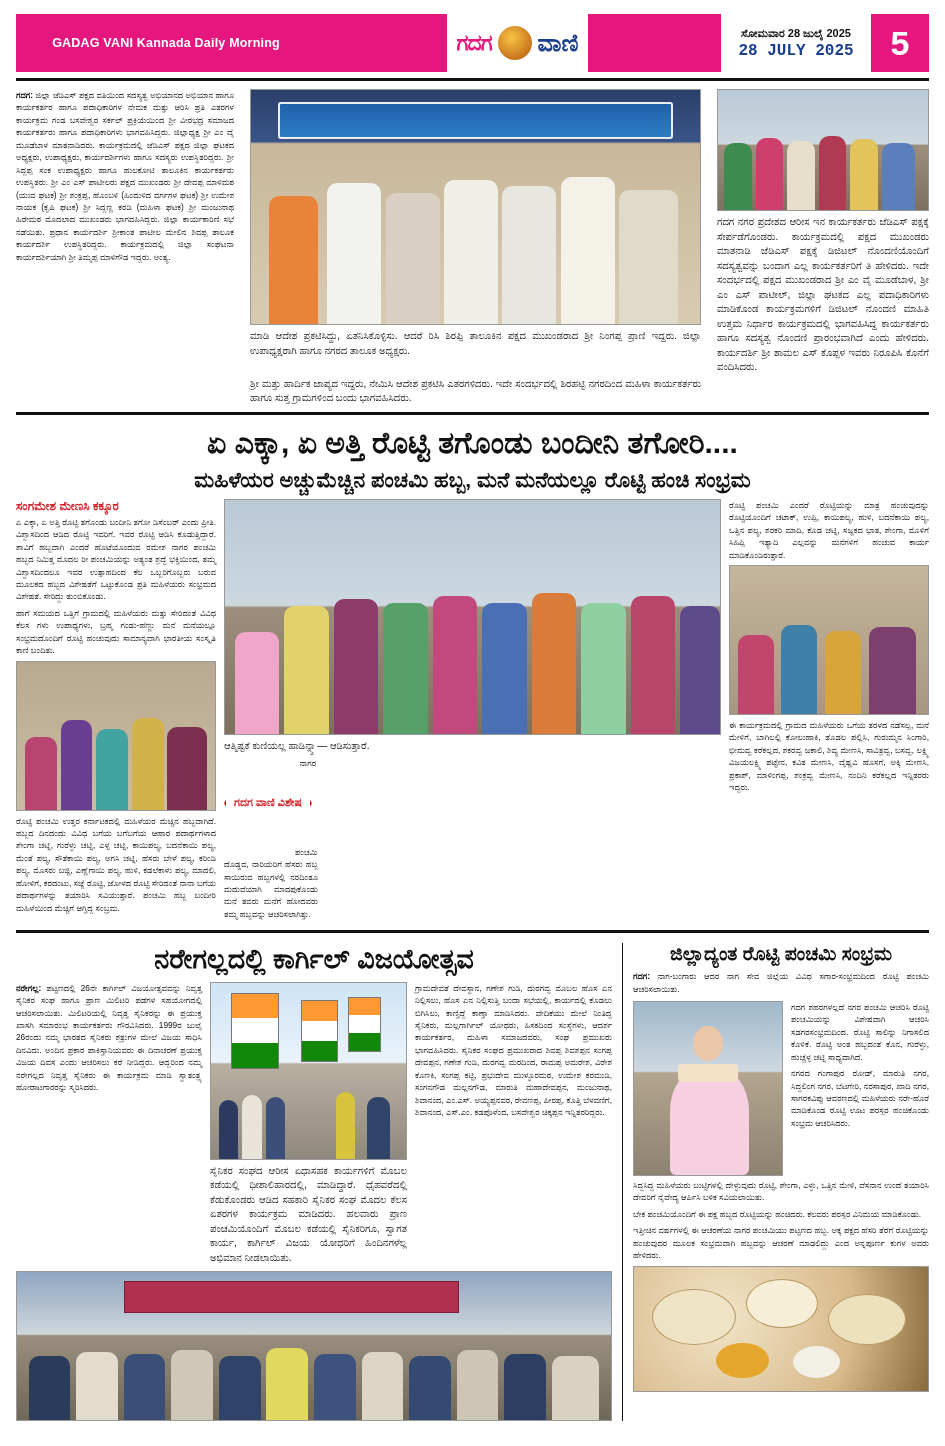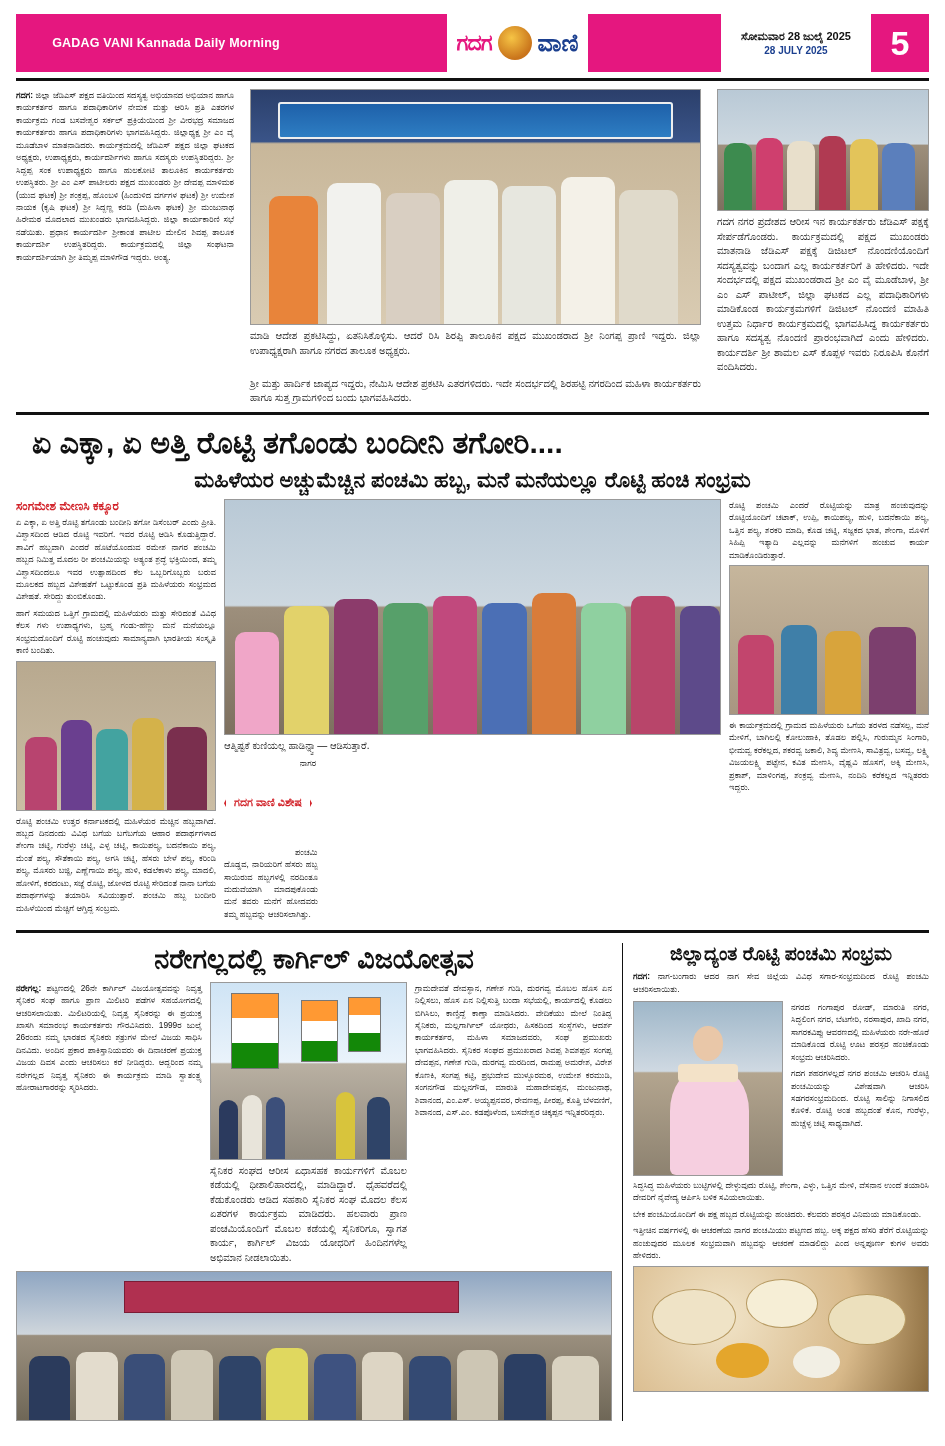--- a/index.html
+++ b/index.html
@@ -10,28 +10,28 @@
   .masthead{position:relative;height:58px;margin:14px 16px 0 16px;display:flex;align-items:stretch;}
   .mh-left{flex:0 0 300px;background:#e5177f;display:flex;align-items:center;justify-content:center;}
   .mh-left span{color:#fff;font-weight:bold;font-size:12.5px;letter-spacing:.2px;}
   .mh-mid{flex:1;background:#e5177f;display:flex;align-items:center;justify-content:center;position:relative;}
   .logo-wrap{background:#fff;padding:2px 10px;display:flex;align-items:center;gap:6px;height:100%;box-sizing:border-box;}
   .logo-kan{color:#e5177f;font-weight:bold;font-size:22px;line-height:1;letter-spacing:-1px;}
   .logo-badge{width:34px;height:34px;border-radius:50%;background:radial-gradient(circle at 40% 35%,#f6c445,#c9741b 70%);display:flex;align-items:center;justify-content:center;color:#5b2a06;font-size:8px;font-weight:bold;}
   .logo-kan2{color:#1b3f8f;font-weight:bold;font-size:24px;line-height:1;}
   .mh-date{flex:0 0 150px;background:#fff;border-left:2px solid #e5177f;display:flex;flex-direction:column;align-items:center;justify-content:center;gap:2px;}
   .mh-date .d1{font-size:11px;font-weight:bold;color:#111;}
-  .mh-date .d2{font-size:10px;font-weight:bold;color:#1b3f8f;}
+  .mh-date .d2{font-size:16px;font-weight:bold;color:#1b3f8f;font-family:Liberation Mono, monospace;}
   .mh-page{flex:0 0 58px;background:#e5177f;display:flex;align-items:center;justify-content:center;color:#fff;font-size:34px;font-weight:bold;}
 
   .rule{height:3px;background:#111;margin:6px 16px 0 16px;}
 
   
   .headline{margin:8px 16px 0 16px;font-size:31px;line-height:1.18;font-weight:bold;text-align:center;letter-spacing:.2px;}
-  .headline2{margin:4px 16px 0 16px;font-size:30px;line-height:1.2;font-weight:bold;}
+  .headline2{margin:4px 16px 0 16px;font-size:30px;line-height:1.2;font-weight:bold;text-align:center;}
   .subhead{margin:6px 16px 0 16px;font-size:21px;line-height:1.25;font-weight:bold;text-align:center;}
 
   
   .kn{font-family:"Liberation Sans",sans-serif;font-size:8.3px;line-height:1.5;text-align:justify;color:#111;}
   .kn p{margin:0 0 4px 0;}
   .lead{font-weight:bold;}
   .cap{font-size:10px;line-height:1.45;text-align:justify;color:#111;margin-top:4px;}
   .redlabel{color:#d2232a;font-weight:bold;font-size:12px;margin-bottom:3px;}
 
   
@@ -273,22 +273,22 @@
       </div>
       <div class="sidecol">
         <div class="sc-img">
           <div class="photo ph-girl" style="height:175px">
             <div style="position:absolute;left:24%;bottom:0;width:54%;height:62%;background:#f6cfe0;border-radius:40% 40% 6px 6px"></div>
             <div style="position:absolute;left:40%;top:14%;width:20%;height:20%;background:#e9c7a8;border-radius:50%"></div>
             <div style="position:absolute;left:30%;top:36%;width:40%;height:10%;background:#f3e2c8;border-radius:4px"></div>
           </div>
         </div>
         <div class="sc-txt kn">
+          <p>ಗದಗ ಶಹರಗಳಲ್ಲದೆ ನಗರ ಪಂಚಮಿ ಆಚರಿಸಿ ರೊಟ್ಟಿ ಪಂಚಮಿಯನ್ನು ವಿಶೇಷವಾಗಿ ಆಚರಿಸಿ ಸಡಗರಸಂಭ್ರಮದಿಂದ. ರೊಟ್ಟಿ ಸಾಲಿನ್ನು ನಿಗಾಸಲಿದ ಕೊಳಿಕೆ. ರೊಟ್ಟಿ ಅಂತ ಹಬ್ಬದಂತೆ ಕೊನ, ಗುರೆಳ್ಳು, ಹುಚ್ಚೆಳ್ಳ ಚಟ್ನಿ ಸಾಧ್ಯವಾಗಿದೆ.</p>
           <p>ನಗರದ ಗಂಗಾಪುರ ರೋಡ್, ಮಾರುತಿ ನಗರ, ಸಿದ್ಧಲಿಂಗ ನಗರ, ಬೆಟಗೇರಿ, ನರಸಾಪುರ, ಖಾದಿ ನಗರ, ಸಾಗರಕವಿಪ್ಪು ಆವರಣದಲ್ಲಿ ಮಹಿಳೆಯರು ನರೇ-ಹೊರೆ ಮಾಡಿಕೊಂಡ ರೊಟ್ಟಿ ಊಟ ಪರಸ್ಪರ ಹಂಚಿಕೊಂಡು ಸಂಭ್ರಮ ಆಚರಿಸಿದರು.</p>
-          <p>ಗದಗ ಶಹರಗಳಲ್ಲದೆ ನಗರ ಪಂಚಮಿ ಆಚರಿಸಿ ರೊಟ್ಟಿ ಪಂಚಮಿಯನ್ನು ವಿಶೇಷವಾಗಿ ಆಚರಿಸಿ ಸಡಗರಸಂಭ್ರಮದಿಂದ. ರೊಟ್ಟಿ ಸಾಲಿನ್ನು ನಿಗಾಸಲಿದ ಕೊಳಿಕೆ. ರೊಟ್ಟಿ ಅಂತ ಹಬ್ಬದಂತೆ ಕೊನ, ಗುರೆಳ್ಳು, ಹುಚ್ಚೆಳ್ಳ ಚಟ್ನಿ ಸಾಧ್ಯವಾಗಿದೆ.</p>
         </div>
       </div>
       <div class="kn" style="margin-top:3px">
         <p>ಸಿದ್ಧಸಿದ್ಧ ಮಹಿಳೆಯರು ಬುಟ್ಟಿಗಳಲ್ಲಿ ದೇಳ್ಳುವುದು ರೊಟ್ಟಿ, ಶೇಂಗಾ, ಎಳ್ಳು, ಒತ್ತಿನ ಮೇಳಿ, ವೆಸನಾನ ಉಂದೆ ತಯಾರಿಸಿ ದೇವರಿಗೆ ನೈವೇದ್ಯ ಆರ್ಪಿಸಿ ಬಳಿಕ ಸವಿಯಲಾಯಿತು.</p>
         <p>ಬೇಕ ಪಂಚಮಿಯೊಂದಿಗೆ ಈ ಪಕ್ಷ ಹಬ್ಬದ ರೊಟ್ಟಿಯನ್ನು ಹಂಚಿದರು. ಕೆಲವರು ಪರಸ್ಪರ ವಿನಿಮಯ ಮಾಡಿಕೊಂಡು.</p>
         <p>ಇತ್ತೀಚಿನ ವರ್ಷಗಳಲ್ಲಿ ಈ ಆಚರಣೆಯ ನಾಗರ ಪಂಚಮಿಯು ಪಟ್ಟಣದ ಹಬ್ಬ. ಅಕ್ಕ ಪಕ್ಷದ ಹೆಸರಿ ತೆರೆಗೆ ರೊಟ್ಟಿಯನ್ನು ಹಂಚುವುದರ ಮೂಲಕ ಸಂಭ್ರಮವಾಗಿ ಹಬ್ಬವನ್ನು ಆಚರಣೆ ಮಾಡಲಿದ್ದು ಎಂದ ಅನ್ನಪೂರ್ಣ ಕುಗಳ ಅವರು ಹೇಳಿದರು.</p>
       </div>
       <div class="photo ph-food" style="height:126px;margin-top:4px">
         <div style="position:absolute;left:6%;top:18%;width:28%;height:44%;background:#efe3c6;border-radius:50%;border:1px solid #b79a62"></div>
         <div style="position:absolute;left:38%;top:10%;width:24%;height:38%;background:#f6eed6;border-radius:50%;border:1px solid #b79a62"></div>

